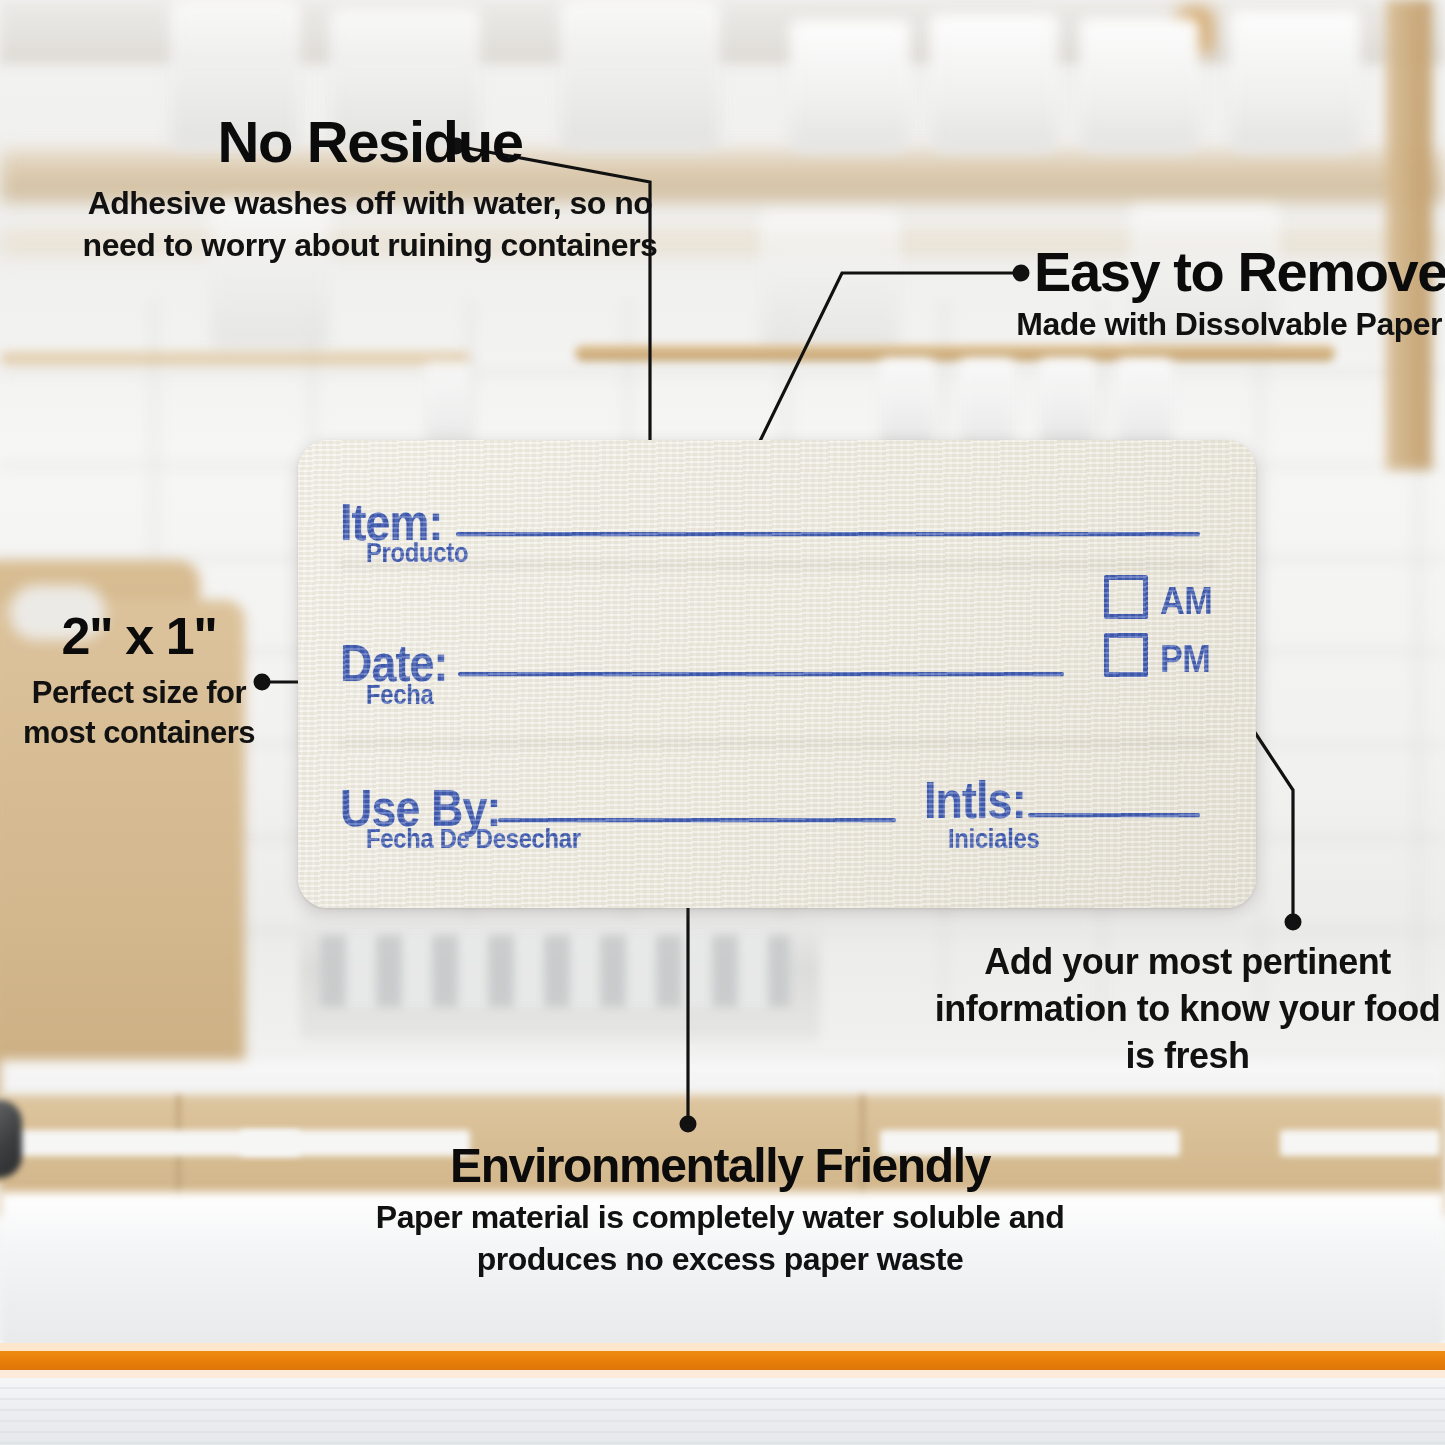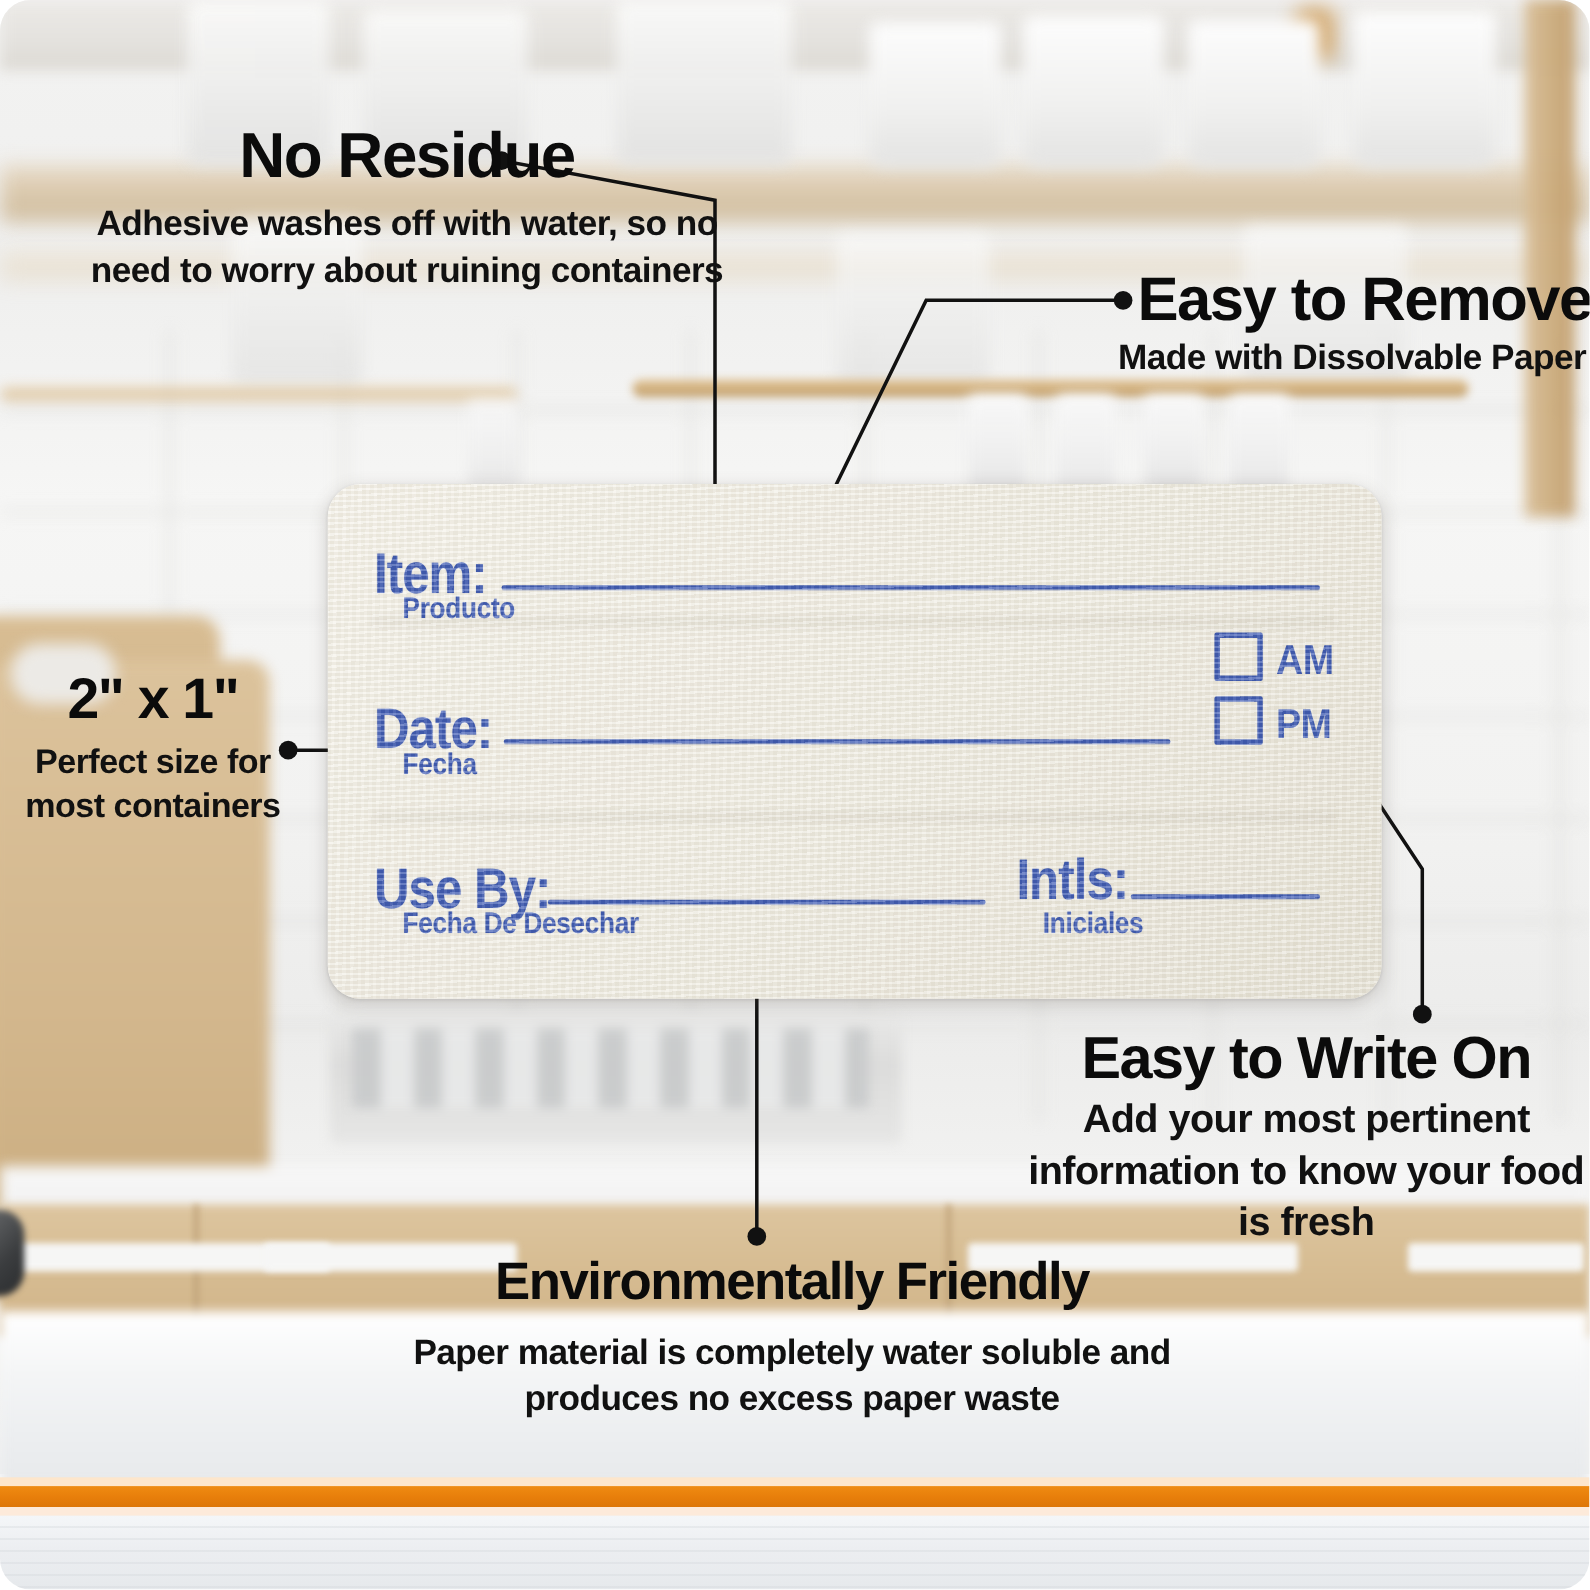--- a/index.html
+++ b/index.html
@@ -3,21 +3,21 @@
 <meta charset="utf-8">
 <style>
   * { margin:0; padding:0; box-sizing:border-box; }
   html,body { width:1445px; height:1445px; }
   body {
     font-family:"Liberation Sans", sans-serif;
     background:#ffffff;
     overflow:hidden;
     position:relative;
   }
-  #stage { position:absolute; inset:0; width:1445px; height:1445px; overflow:hidden;border-radius:28px; }
+  #stage { position:absolute; inset:0; width:1445px; height:1445px; overflow:hidden; }
 
   
   .bg { position:absolute; inset:0; }
   .bg-layer { position:absolute; }
 
   .bg-wall {
     left:0; top:0; width:1445px; height:1340px;
     background:
       linear-gradient(180deg,#f3f3f2 0%, #efefee 18%, #f6f6f5 34%, #f2f2f1 55%, #ececeb 70%, #f5f5f4 86%, #f3f3f2 100%);
   }
@@ -220,21 +220,21 @@
   #co-size { left:-6px; top:610px; width:290px; text-align:center; }
   #co-size .co-title { font-size:52px; }
   #co-size .co-body  { font-size:31px; margin-top:10px; }
 
   #co-write-on { left:930px; top:935px; width:515px; text-align:center; }
   #co-write-on .co-title { font-size:54px; }
   #co-write-on .co-body  { font-size:36px; margin-top:4px; }
 
   #co-eco { left:340px; top:1142px; width:760px; text-align:center; }
   #co-eco .co-title { font-size:48px; }
-  #co-eco .co-body  { font-size:32px; margin-top:18px; }
+  #co-eco .co-body  { font-size:32px; margin-top:6px; }
 </style>
 </head>
 <body>
 
 <div id="stage">
 
   <div class="bg">
     <div class="bg-layer bg-wall"></div>
     <div class="bg-layer tiles"></div>
     <div class="bg-layer shelf-top"></div>
@@ -339,21 +339,20 @@
     <div class="co-title">Easy to Remove</div>
     <div class="co-body">Made with Dissolvable Paper</div>
   </div>
 
   <div class="callout" id="co-size">
     <div class="co-title">2" x 1"</div>
     <div class="co-body">Perfect size for most containers</div>
   </div>
 
   <div class="callout" id="co-write-on">
-    <div class="co-title">Easy to Write On</div>
     <div class="co-body">Add your most pertinent information to know your food is fresh</div>
   </div>
 
   <div class="callout" id="co-eco">
     <div class="co-title">Environmentally Friendly</div>
     <div class="co-body">Paper material is completely water soluble and produces no excess paper waste</div>
   </div>
 
   <div class="bg-layer stripe-glow-top"></div>
   <div class="bg-layer stripe"></div>

